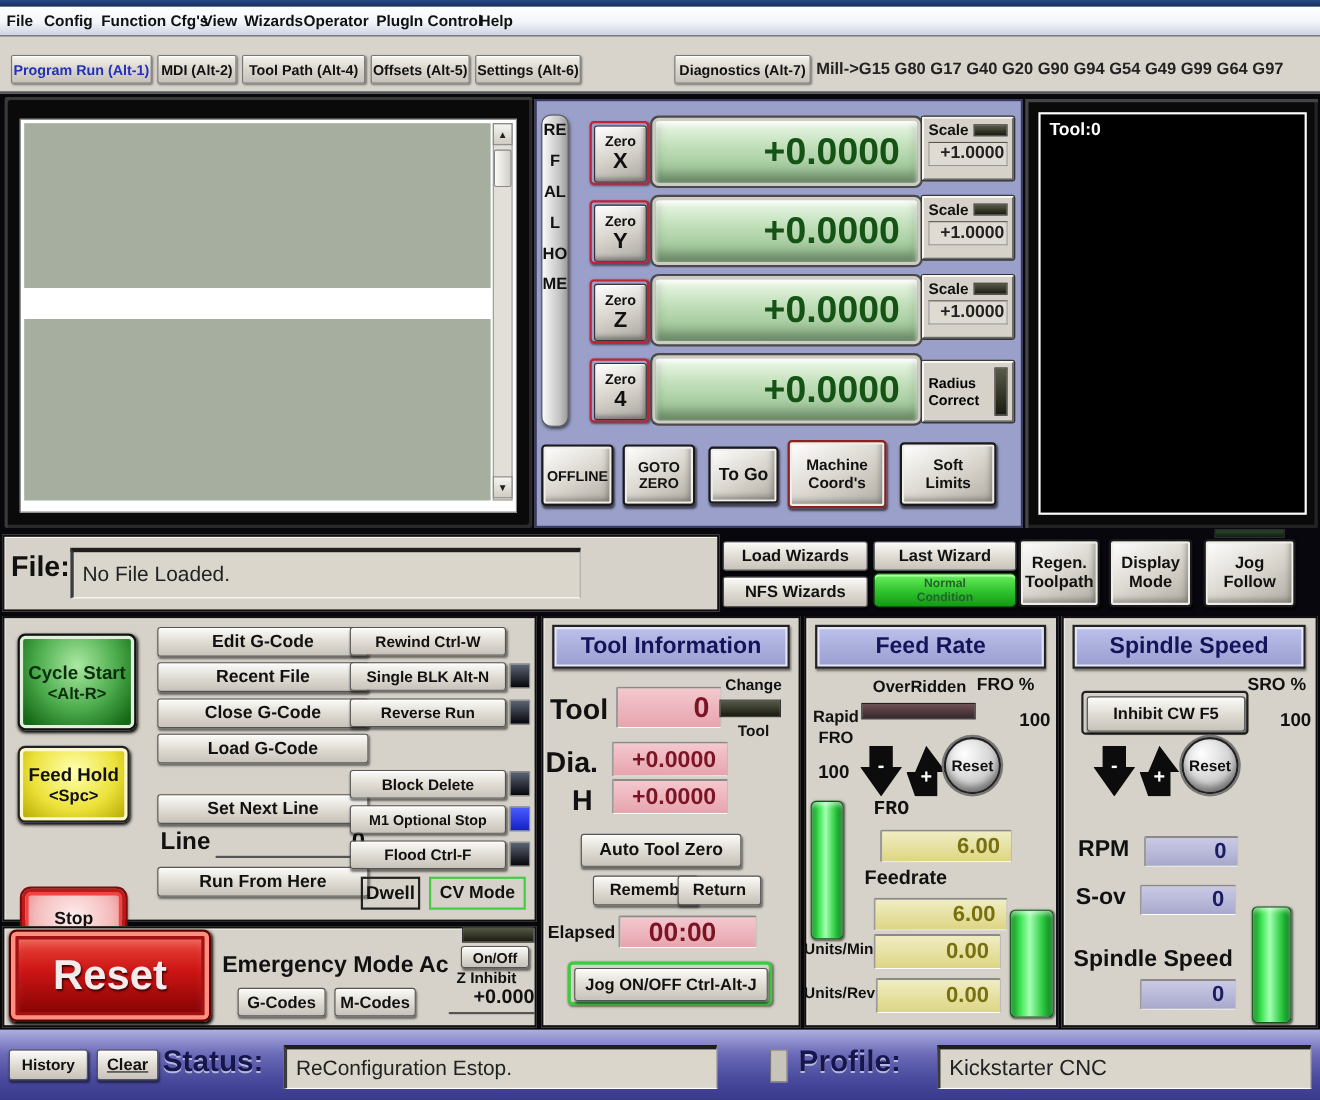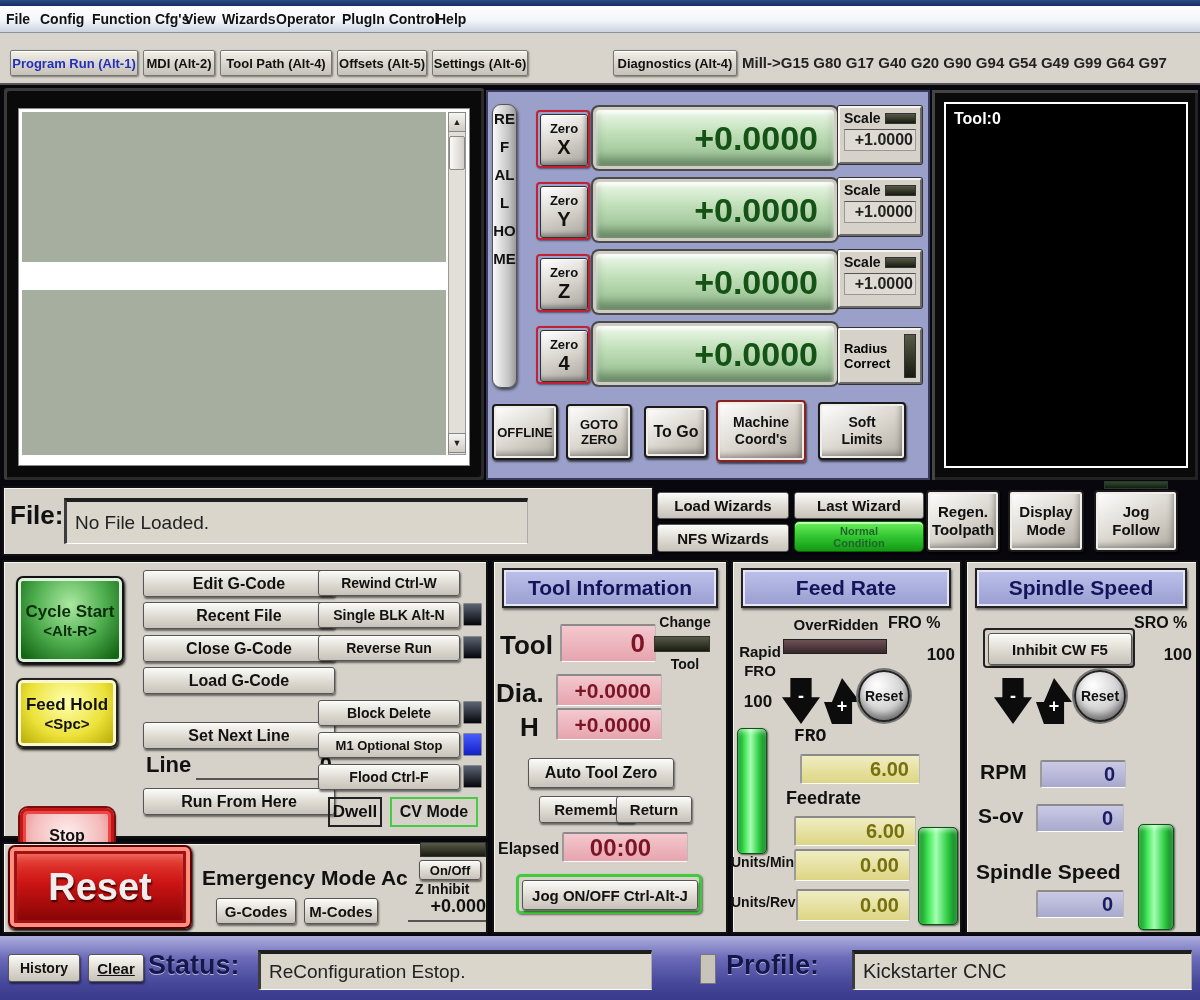--- a/index.html
+++ b/index.html
@@ -114,21 +114,21 @@
   <div class="abs mi" style="left:276px;top:6px;">Operator</div>
   <div class="abs mi" style="left:342px;top:6px;">PlugIn Control</div>
   <div class="abs mi" style="left:436px;top:6px;">Help</div>
 
   <div class="abs tabrow" style="left:0;top:33px;width:1200px;height:52px;"></div>
   <div class="abs tab active" style="left:10px;top:50px;width:128px;height:26px;">Program Run (Alt-1)</div>
   <div class="abs tab" style="left:143px;top:50px;width:72px;height:26px;">MDI (Alt-2)</div>
   <div class="abs tab" style="left:220px;top:50px;width:112px;height:26px;">Tool Path (Alt-4)</div>
   <div class="abs tab" style="left:337px;top:50px;width:90px;height:26px;">Offsets (Alt-5)</div>
   <div class="abs tab" style="left:432px;top:50px;width:96px;height:26px;">Settings (Alt-6)</div>
-  <div class="abs tab" style="left:613px;top:50px;width:124px;height:26px;">Diagnostics (Alt-4)</div>
+  <div class="abs tab" style="left:613px;top:50px;width:124px;height:26px;">Diagnostics (Alt-7)</div>
   <div class="abs gstat" style="left:742px;top:50px;">Mill-&gt;G15  G80 G17 G40 G20 G90 G94 G54 G49 G99 G64 G97</div>
 
   <div class="abs" style="left:4px;top:88px;width:480px;height:392px;background:#0a0a0a;border-radius:3px;box-shadow:inset 3px 3px 0 #3a3a3a, inset -3px -3px 0 #2a2a2a;"></div>
   <div class="abs" style="left:18px;top:108px;width:452px;height:358px;background:#ffffff;border:1px solid #888;"></div>
   <div class="abs" style="left:22px;top:112px;width:424px;height:150px;background:#a5ae9f;"></div>
   <div class="abs" style="left:22px;top:262px;width:424px;height:28px;background:#ffffff;"></div>
   <div class="abs" style="left:22px;top:290px;width:424px;height:165px;background:#a5ae9f;"></div>
   <div class="abs scroll-track" style="left:448px;top:112px;width:18px;height:343px;"></div>
   <div class="abs scroll-btn" style="left:448px;top:112px;width:18px;height:20px;">▲</div>
   <div class="abs scroll-thumb" style="left:449px;top:136px;width:16px;height:34px;"></div>

